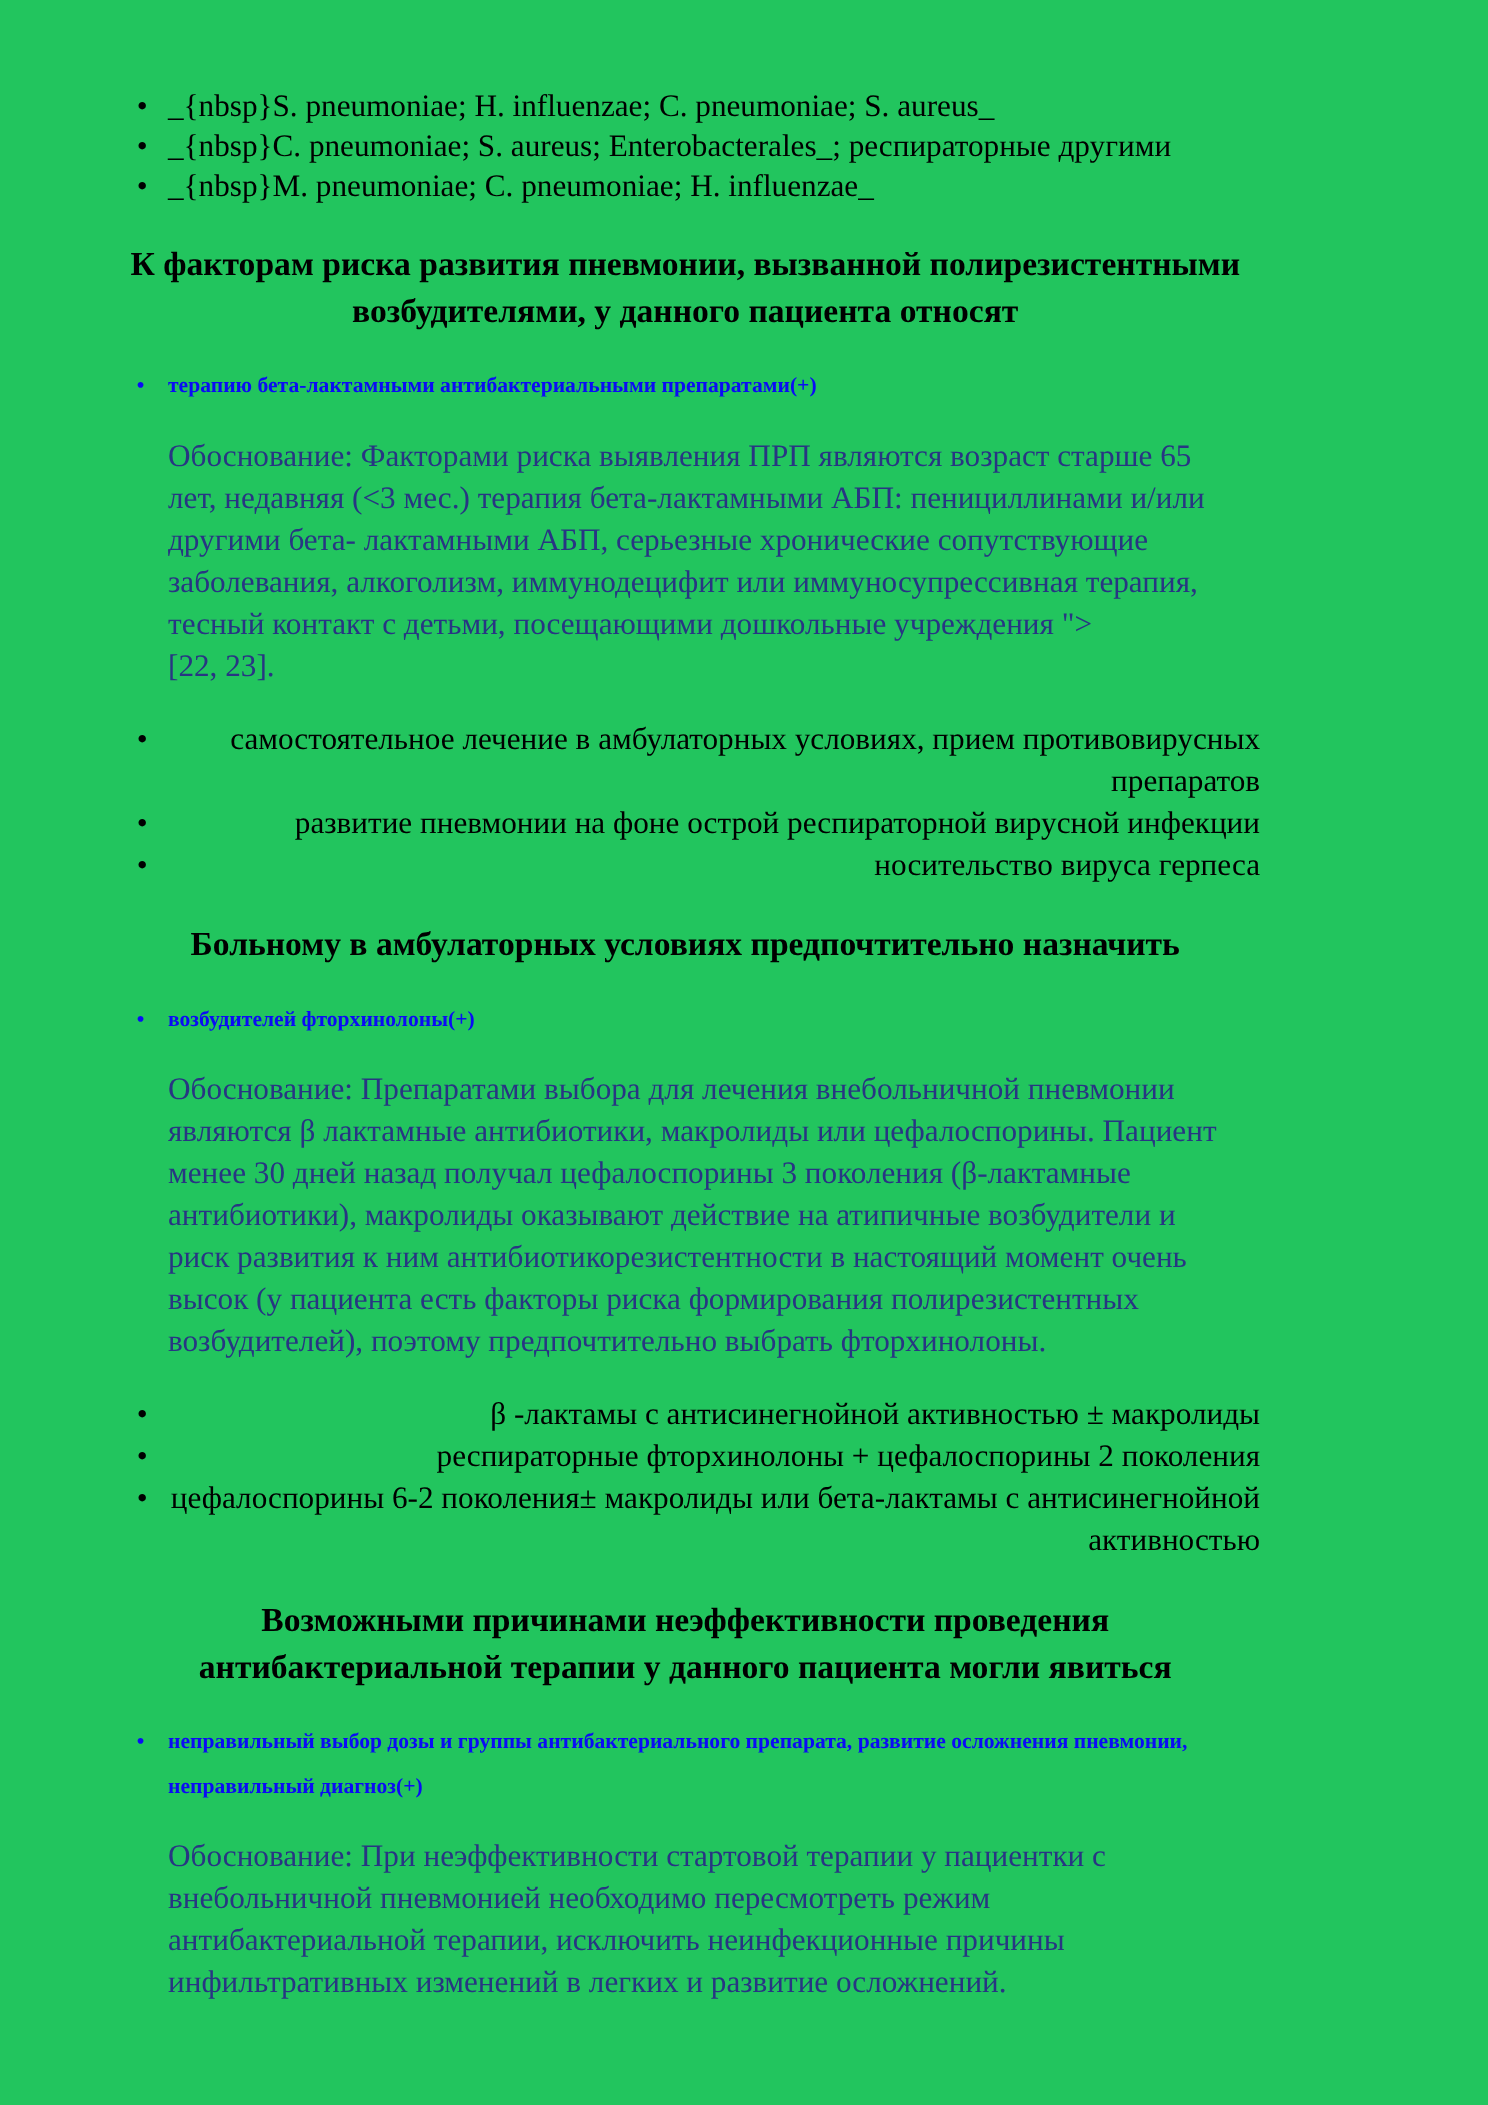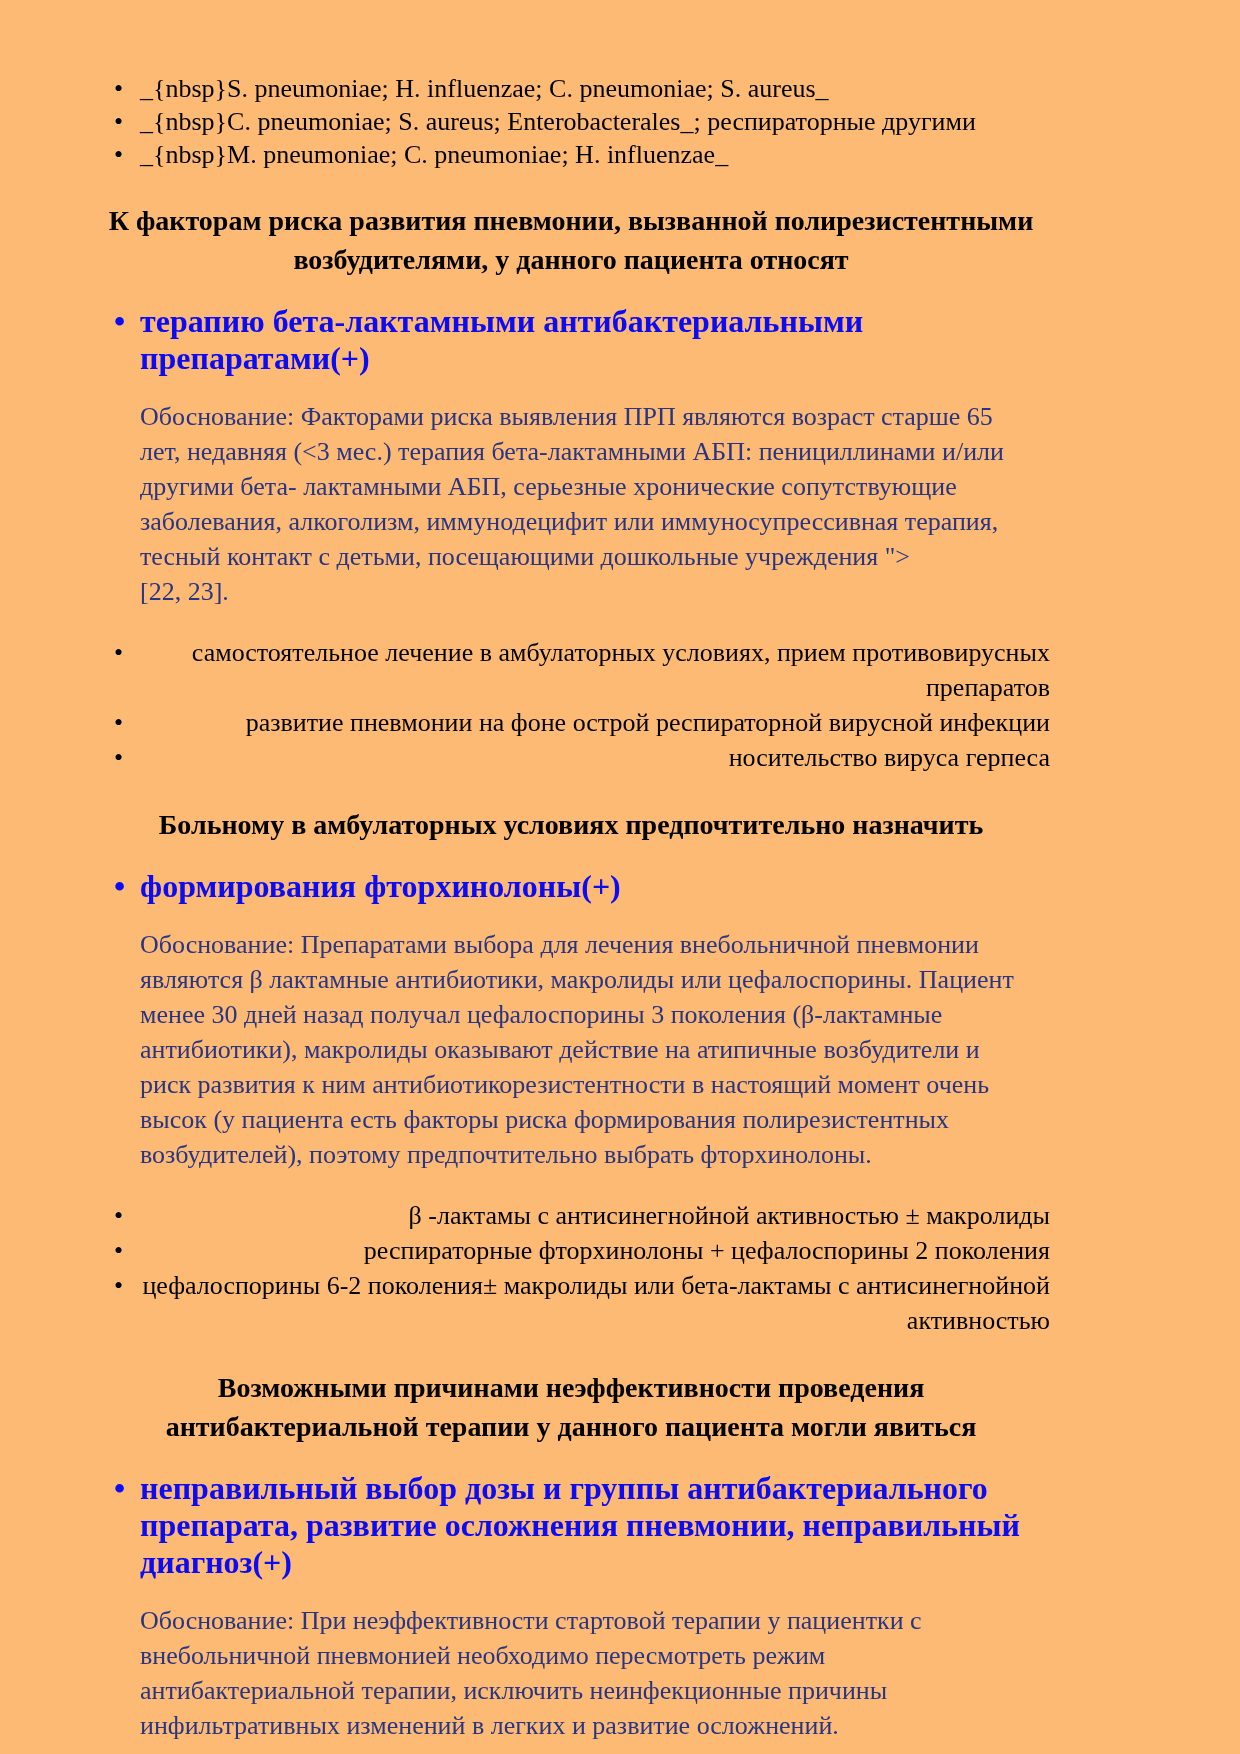--- a/index.html
+++ b/index.html
@@ -2,21 +2,21 @@
 <html lang="ru"><head>
 <meta charset="utf-8">
 <style>
   html, body { margin: 0; padding: 0; background: #ffffff; }
   .page {
     position: relative;
     width: 1240px;
     height: 1754px;
     box-sizing: border-box;
     padding: 72px 190px 0 92px;
-    background: #fdba74;
+    background: #22c55e;
     overflow: hidden;
     font-family: "Liberation Serif", "DejaVu Serif", serif;
     font-size: 26px;
     color: #000000;
   }
   ul { list-style: none; margin: 0; padding: 0; }
   li { position: relative; padding-left: 48px; }
   li::before {
     content: "\2022";
     position: absolute;
@@ -29,21 +29,21 @@
     font-weight: bold;
     line-height: 39px;
     margin: 30px 0 0 0;
     color: #000000;
     text-align: center;
   }
   .answer-list { margin-top: 24px; }
   .answer-list li {
     color: #0b0bf5;
     font-weight: bold;
-    font-size: 32px;
+    font-size: 18px;
     line-height: 37px;
   }
   .rationale {
     margin: 22px 0 0 48px;
     max-width: 892px;
     color: #283583;
     line-height: 35px;
     white-space: pre-line;
   }
   .options-list { margin-top: 26px; }
@@ -70,21 +70,21 @@
     <ul class="options-list">
       <li>самостоятельное лечение в амбулаторных условиях, прием противовирусных препаратов</li>
       <li>развитие пневмонии на фоне острой респираторной вирусной инфекции</li>
       <li>носительство вируса герпеса</li>
     </ul>
   </section>
 
   <section>
     <h2 class="q-heading">Больному в амбулаторных условиях предпочтительно назначить</h2>
     <ul class="answer-list">
-      <li>формирования фторхинолоны(+)</li>
+      <li>возбудителей фторхинолоны(+)</li>
     </ul>
     <p class="rationale">Обоснование: Препаратами выбора для лечения внебольничной пневмонии являются β лактамные антибиотики, макролиды или цефалоспорины. Пациент менее 30 дней назад получал цефалоспорины 3 поколения (β-лактамные антибиотики), макролиды оказывают действие на атипичные возбудители и риск развития к ним антибиотикорезистентности в настоящий момент очень высок (у пациента есть факторы риска формирования полирезистентных возбудителей), поэтому предпочтительно выбрать фторхинолоны.</p>
     <ul class="options-list">
       <li>β -лактамы с антисинегнойной активностью ± макролиды</li>
       <li>респираторные фторхинолоны + цефалоспорины 2 поколения</li>
       <li>цефалоспорины 6-2 поколения± макролиды или бета-лактамы с антисинегнойной активностью</li>
     </ul>
   </section>
 
   <section>

